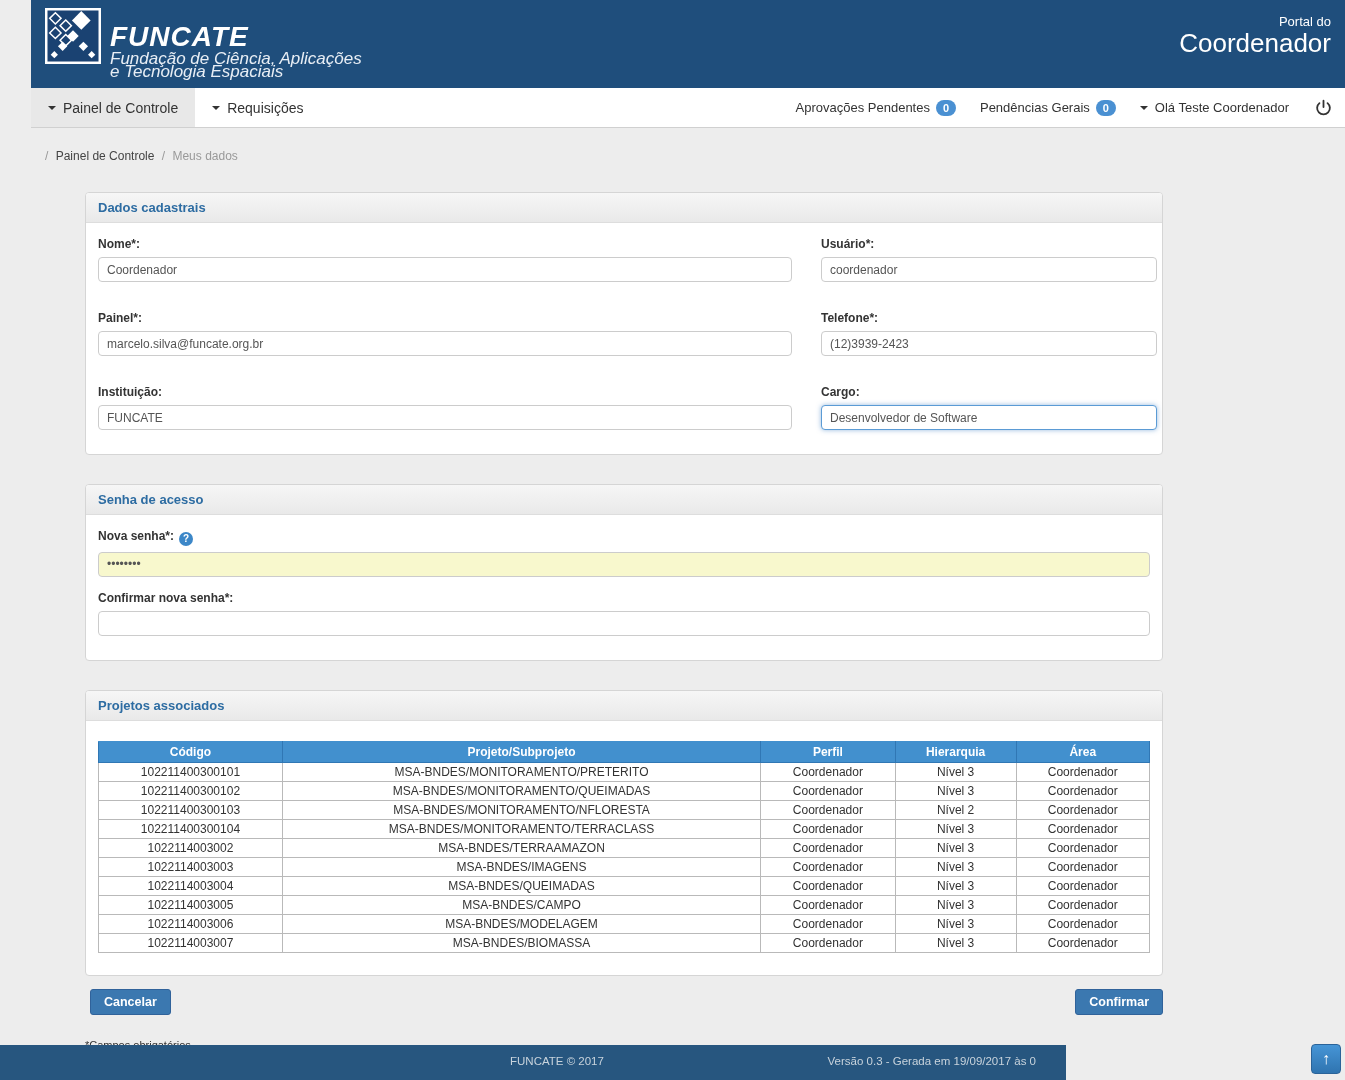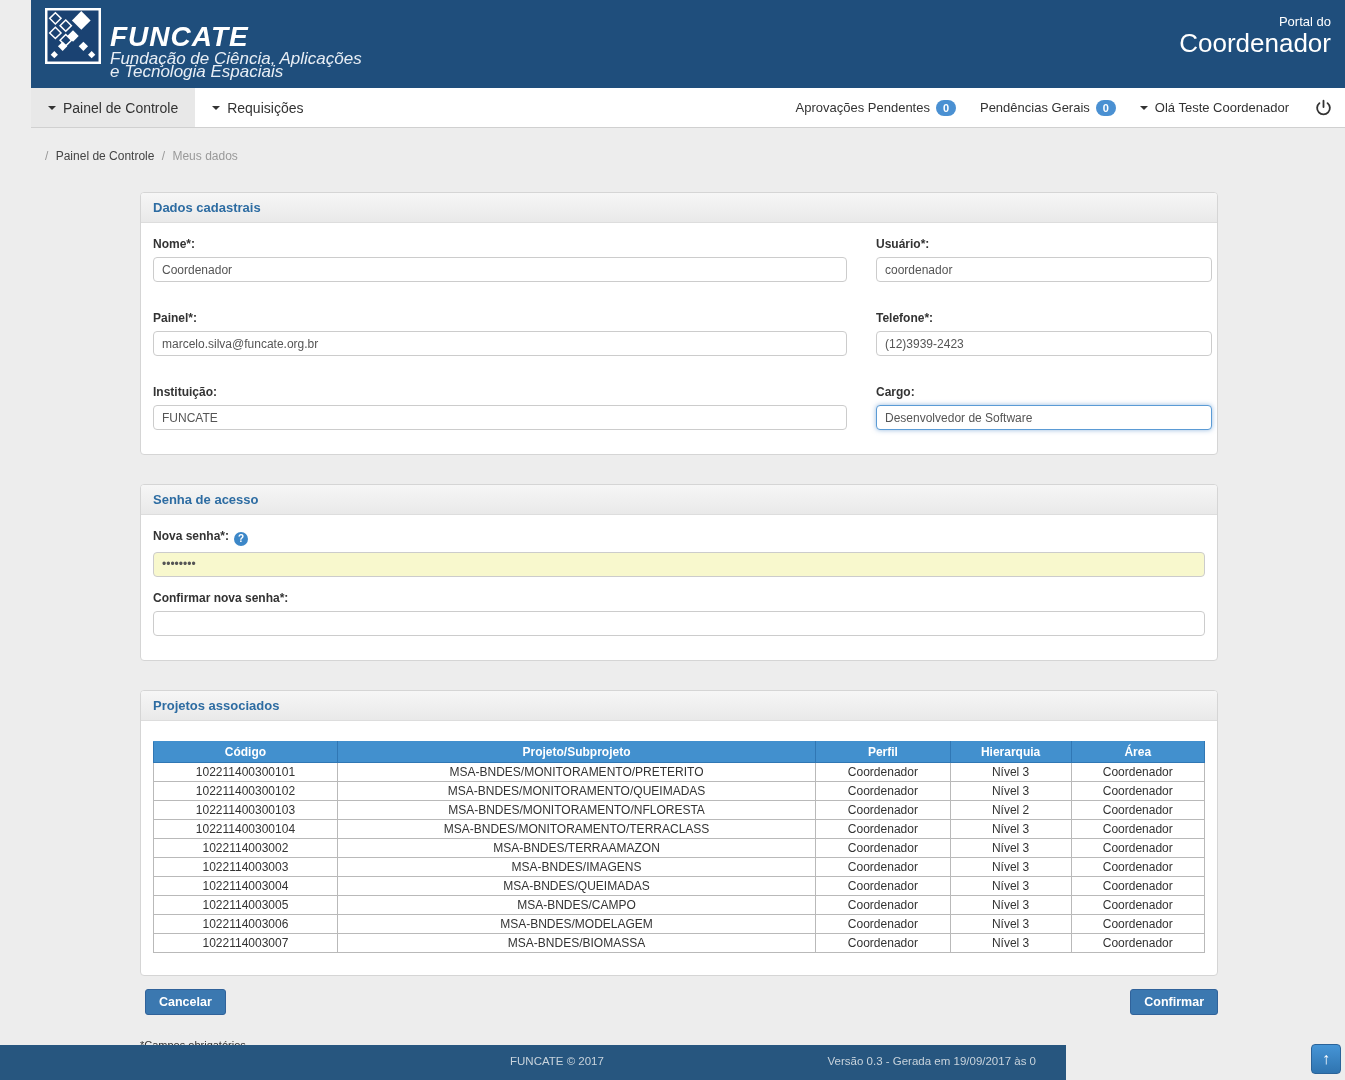--- a/index.html
+++ b/index.html
@@ -48,21 +48,21 @@
     border-radius:10px; padding:2px 6px; margin-left:6px;
   }
   .power-btn { margin-left:26px; display:flex; align-items:center; cursor:pointer; }
 
   
   .breadcrumb { margin:21px 0 0 14px; font-size:12px; color:#999; }
   .breadcrumb .bc-link { color:#444; margin:0 4px; cursor:pointer; }
   .breadcrumb .bc-current { color:#999; margin-left:4px; }
 
   
-  .container { width:1078px; margin-left:109px; }
+  .container { width:1078px; margin-left:54px; }
   .panel {
     background:#fff; border:1px solid #d5d5d5; border-radius:4px;
     margin-top:29px; overflow:hidden;
   }
   .panel-header {
     background:linear-gradient(#f6f6f6,#e9e9e9);
     border-bottom:1px solid #ddd;
     padding:7px 12px; font-size:13px; font-weight:bold; color:#2d6ca2;
   }
   .panel-body { padding:14px 12px 24px 12px; }

